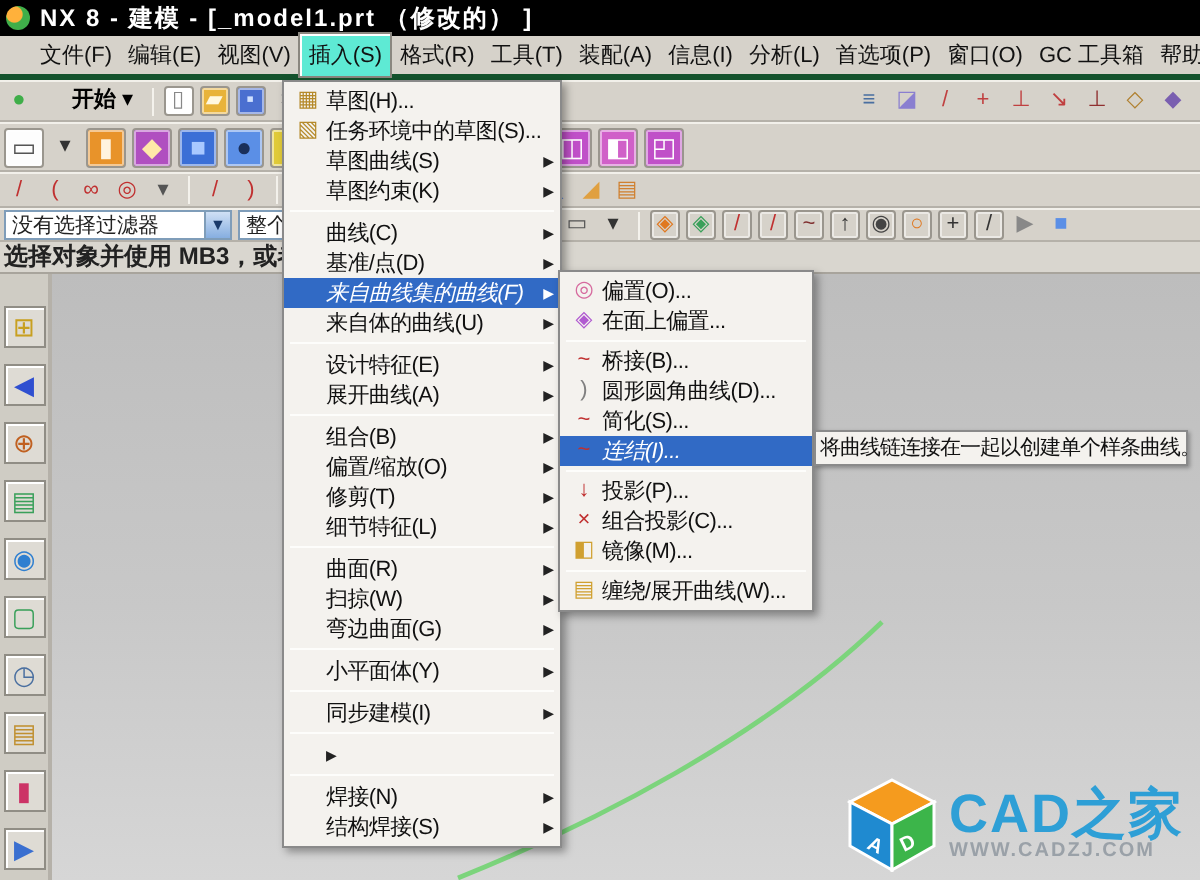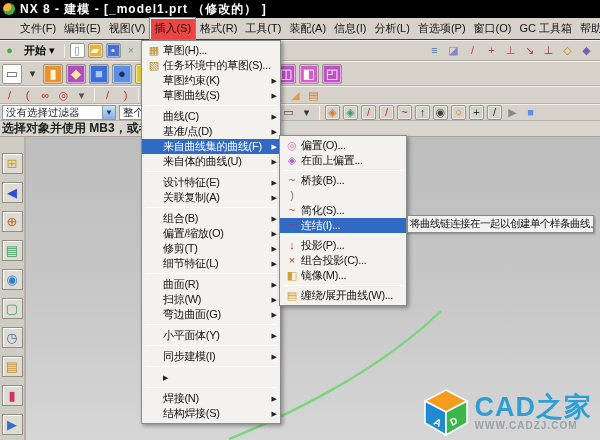--- a/index.html
+++ b/index.html
@@ -8,36 +8,36 @@
 
   
   #titlebar { position:absolute; left:0; top:0; width:600px; height:18px; background:#000;
     display:flex; align-items:center; gap:5px; padding-left:3px; z-index:5; }
   #app-logo { width:12px; height:12px; border-radius:50%;
     background:radial-gradient(circle at 35% 35%, #ffb13b 0 35%, #3fae49 40% 100%); flex:0 0 auto; }
   #titlebar .t { color:#fff; font-size:12px; font-weight:bold; white-space:nowrap; letter-spacing:1px; }
 
   
   #menubar { position:absolute; left:0; top:18px; width:600px; height:22px; background:#d6d2ca;
-    display:flex; align-items:center; padding-left:16px; z-index:5; border-bottom:1px solid #14532d; }
+    display:flex; align-items:center; padding-left:16px; z-index:5; border-bottom:3px solid #14532d; }
   .mb-item { font-size:11px; color:#111; padding:3px 4px; white-space:nowrap; }
-  .mb-item.active { border:1px solid #8a877f; background:#ef4444; box-shadow:inset 1px 1px 0 #fff; }
+  .mb-item.active { border:1px solid #8a877f; background:#5eead4; box-shadow:inset 1px 1px 0 #fff; }
 
   
   .tbrow { position:absolute; left:0; width:600px; background:#d6d2ca; display:flex; align-items:center;
     gap:3px; padding:0 2px; border-top:1px solid #f2f0ea; border-bottom:1px solid #b5b1a9; z-index:1; }
   #tb1 { top:40px; height:21px; }
   #tb2 { top:61px; height:25px; }
   #tb3 { top:86px; height:18px; }
   #tb4 { top:104px; height:17px; }
   .chip { width:15px; height:15px; display:inline-flex; align-items:center; justify-content:center;
     font-size:11px; line-height:1; flex:0 0 auto; border-radius:2px; }
   .chip.lg { width:20px; height:20px; font-size:13px; }
   .chip.box { border:1px solid #9a968e; box-shadow:inset 0 0 0 1px rgba(255,255,255,.5); }
-  .chip.wide { width:auto; padding:0 4px; font-size:11px; font-weight:bold; }
+  .chip.wide { width:auto; padding:0 4px; font-size:11px; font-weight:bold;margin-left:12px; }
   .vsep { width:1px; height:14px; background:#a8a49c; border-right:1px solid #f4f2ec; flex:0 0 auto; margin:0 2px; }
   .spacer { flex:1 1 auto; }
 
   
   .combo { height:15px; background:#fff; border:1px solid #7f9db9; display:inline-flex; align-items:center;
     font-size:10.5px; color:#222; flex:0 0 auto; }
   .combo .cv { padding:0 3px; white-space:nowrap; overflow:hidden; flex:1 1 auto; }
   .combo .cb { width:13px; height:13px; background:linear-gradient(#cfe0f5,#86aee0); border-left:1px solid #7f9db9;
     color:#1a3a6a; font-size:8px; display:flex; align-items:center; justify-content:center; }
   #filter-combo { width:114px; }
@@ -69,21 +69,21 @@
   
   .menu-panel { position:absolute; background:#f4f2ee; border:1px solid #8a8a8a;
     box-shadow:2px 2px 4px rgba(0,0,0,.35); padding:2px 0; z-index:10; }
   #insert-menu { left:141px; top:40px; width:140px; }
   #curve-submenu { left:279px; top:135px; width:128px; z-index:11; }
   .mi { height:15px; display:flex; align-items:center; padding:0 2px 0 3px; cursor:default; }
   .mi-icon { width:18px; font-size:11px; text-align:center; flex:0 0 auto; line-height:1; }
   .mi-label { flex:1 1 auto; font-size:11px; color:#111; white-space:nowrap; letter-spacing:-0.3px; }
   .mi-arrow { flex:0 0 auto; font-size:7px; color:#222; padding-right:1px; }
   .mi.hl { background:#316ac5; }
-  .mi.hl .mi-label, .mi.hl .mi-arrow { color:#fff; }
+  .mi.hl .mi-label, .mi.hl .mi-arrow { color:#fff;font-style:italic; }
   .menu-sep { height:1px; background:#b9b5ad; margin:2px 3px; border-bottom:1px solid #fdfdfb; }
   #insert-menu .menu-sep { margin:2px 3px 3px; }
 
   
   #tooltip { position:absolute; left:407px; top:215px; width:187px; height:18px; background:#f4f2ee;
     border:1px solid #8a8a8a; box-shadow:1px 1px 2px rgba(0,0,0,.3); display:flex; align-items:center;
     padding:0 2px; z-index:12; }
   #tooltip .tt { font-size:10.5px; color:#111; white-space:nowrap; letter-spacing:-0.5px; }
 </style>
 </head>
@@ -258,28 +258,28 @@
       <span class="mi-label">草图(H)...</span>
       <span class="mi-arrow" style="visibility: hidden;">▶</span>
     </div>
     <div class="mi">
       <span class="mi-icon" style="color: rgb(181, 138, 42);">▧</span>
       <span class="mi-label">任务环境中的草图(S)...</span>
       <span class="mi-arrow" style="visibility: hidden;">▶</span>
     </div>
     <div class="mi">
       <span class="mi-icon"></span>
+      <span class="mi-label">草图曲线(S)</span>
+      <span class="mi-arrow">▶</span>
+    </div>
+    <div class="mi">
+      <span class="mi-icon"></span>
       <span class="mi-label">草图约束(K)</span>
       <span class="mi-arrow">▶</span>
     </div>
-    <div class="mi">
-      <span class="mi-icon"></span>
-      <span class="mi-label">草图曲线(S)</span>
-      <span class="mi-arrow">▶</span>
-    </div>
     <div class="menu-sep"></div>
     <div class="mi">
       <span class="mi-icon"></span>
       <span class="mi-label">曲线(C)</span>
       <span class="mi-arrow">▶</span>
     </div>
     <div class="mi">
       <span class="mi-icon"></span>
       <span class="mi-label">基准/点(D)</span>
       <span class="mi-arrow">▶</span>
@@ -295,21 +295,21 @@
       <span class="mi-arrow">▶</span>
     </div>
     <div class="menu-sep"></div>
     <div class="mi">
       <span class="mi-icon"></span>
       <span class="mi-label">设计特征(E)</span>
       <span class="mi-arrow">▶</span>
     </div>
     <div class="mi">
       <span class="mi-icon"></span>
-      <span class="mi-label">关联复制(A)</span>
+      <span class="mi-label">展开曲线(A)</span>
       <span class="mi-arrow">▶</span>
     </div>
     <div class="menu-sep"></div>
     <div class="mi">
       <span class="mi-icon"></span>
       <span class="mi-label">组合(B)</span>
       <span class="mi-arrow">▶</span>
     </div>
     <div class="mi">
       <span class="mi-icon"></span>
@@ -385,20 +385,21 @@
       <span class="mi-arrow" style="visibility: hidden;">▶</span>
     </div>
     <div class="menu-sep"></div>
     <div class="mi">
       <span class="mi-icon" style="color: rgb(192, 48, 48);">~</span>
       <span class="mi-label">桥接(B)...</span>
       <span class="mi-arrow" style="visibility: hidden;">▶</span>
     </div>
     <div class="mi">
       <span class="mi-icon" style="color: rgb(128, 128, 128);">)</span>
+      <span class="mi-label">圆形圆角曲线(D)...</span>
       <span class="mi-arrow" style="visibility: hidden;">▶</span>
     </div>
     <div class="mi">
       <span class="mi-icon" style="color: rgb(192, 48, 48);">~</span>
       <span class="mi-label">简化(S)...</span>
       <span class="mi-arrow" style="visibility: hidden;">▶</span>
     </div>
     <div class="mi hl">
       <span class="mi-icon" style="color: rgb(192, 48, 48);">~</span>
       <span class="mi-label">连结(I)...</span>

